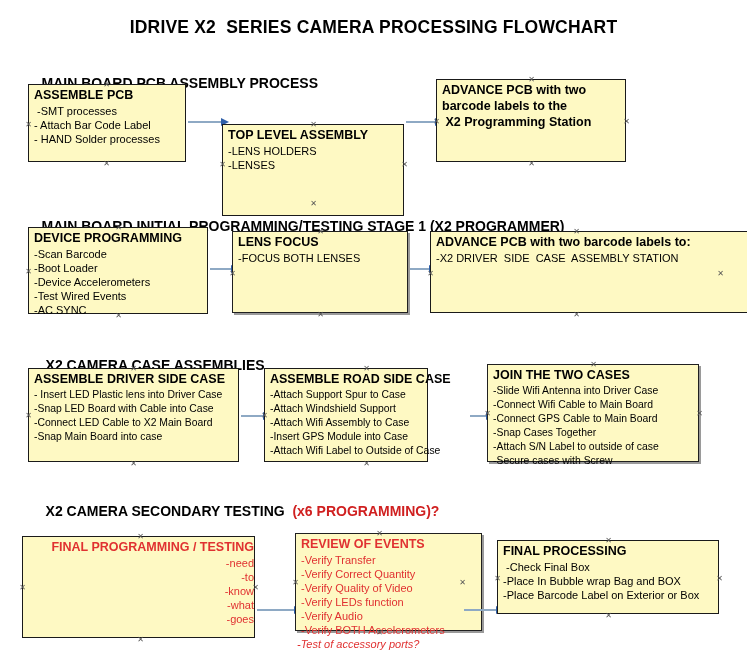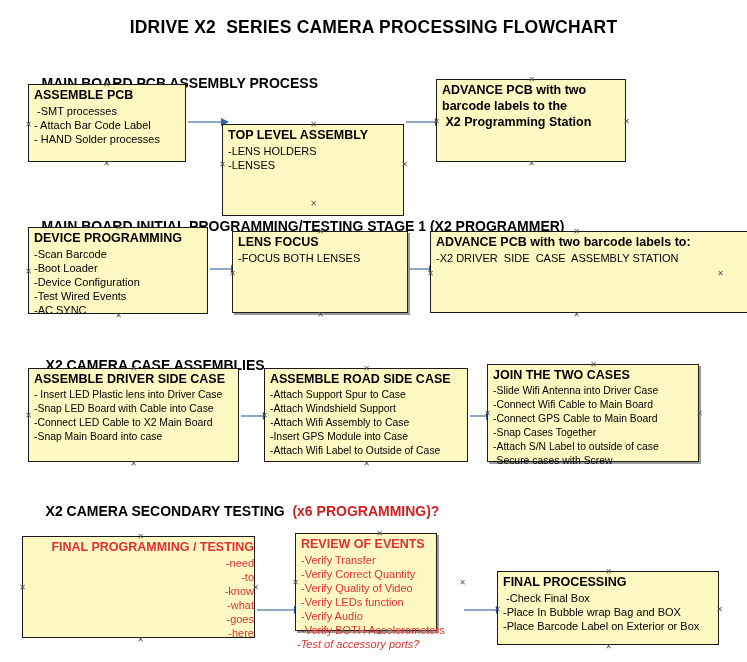--- a/index.html
+++ b/index.html
@@ -148,21 +148,21 @@
   </div>
 
   <div class="section-head" style="left:26px; top:202px;">
     <span>MAIN BOARD INITIAL PROGRAMMING/TESTING STAGE 1 (X2 PROGRAMMER)</span>
   </div>
 
   <div class="node" style="left:28px; top:227px; width:180px; height:87px;">
     <div class="n-title">DEVICE PROGRAMMING</div>
     <div class="n-line">-Scan Barcode</div>
     <div class="n-line">-Boot Loader</div>
-    <div class="n-line">-Device Configuration</div>
+    <div class="n-line">-Device Accelerometers</div>
     <div class="n-line">-Test Wired Events</div>
     <div class="n-line">-AC SYNC</div>
     <span class="handle" style="left:86px; top:-4px;"></span>
     <span class="handle" style="left:-4px; top:40px;"></span>
     <span class="handle" style="left:86px; top:84px;"></span>
   </div>
 
   <div class="conn" style="left:210px; top:268px; width:22px;"></div>
 
   <div class="node shadowed" style="left:232px; top:231px; width:176px; height:82px;">
@@ -194,21 +194,21 @@
     <div class="n-line">-Snap LED Board with Cable into Case</div>
     <div class="n-line">-Connect LED Cable to X2 Main Board</div>
     <div class="n-line">-Snap Main Board into case</div>
     <span class="handle" style="left:101px; top:-4px;"></span>
     <span class="handle" style="left:-4px; top:43px;"></span>
     <span class="handle" style="left:101px; top:91px;"></span>
   </div>
 
   <div class="conn" style="left:241px; top:415px; width:23px;"></div>
 
-  <div class="node t-sm" style="left:264px; top:368px; width:204px; height:94px;">
+  <div class="node t-sm" style="left:264px; top:368px; width:164px; height:94px;">
     <div class="n-title">ASSEMBLE ROAD SIDE CASE</div>
     <div class="n-line">-Attach Support Spur to Case</div>
     <div class="n-line">-Attach Windshield Support</div>
     <div class="n-line">-Attach Wifi Assembly to Case</div>
     <div class="n-line">-Insert GPS Module into Case</div>
     <div class="n-line">-Attach Wifi Label to Outside of Case</div>
     <span class="handle" style="left:98px; top:-4px;"></span>
     <span class="handle" style="left:-4px; top:43px;"></span>
     <span class="handle" style="left:98px; top:91px;"></span>
   </div>
@@ -232,47 +232,46 @@
     <span>X2 CAMERA SECONDARY TESTING  </span><span class="accent">(x6 PROGRAMMING)?</span>
   </div>
 
   <div class="node red" style="left:22px; top:536px; width:233px; height:102px;text-align:right;">
     <div class="n-title">FINAL PROGRAMMING / TESTING</div>
     <div class="n-line">-need</div>
     <div class="n-line">-to</div>
     <div class="n-line">-know</div>
     <div class="n-line">-what</div>
     <div class="n-line">-goes</div>
-    <div class="n-line">-here</div>
     <span class="handle" style="left:114px; top:-4px;"></span>
     <span class="handle" style="left:-4px; top:47px;"></span>
     <span class="handle" style="left:229px; top:47px;"></span>
     <span class="handle" style="left:114px; top:99px;"></span>
   </div>
 
   <div class="conn" style="left:257px; top:609px; width:38px;"></div>
 
-  <div class="node red shadowed overflow-line" style="left:295px; top:533px; width:142px; height:98px;">
+  <div class="node red shadowed overflow-line" style="left:295px; top:533px; width:187px; height:98px;">
     <div class="n-title">REVIEW OF EVENTS</div>
     <div class="n-line">-Verify Transfer</div>
     <div class="n-line">-Verify Correct Quantity</div>
     <div class="n-line">-Verify Quality of Video</div>
     <div class="n-line">-Verify LEDs function</div>
     <div class="n-line">-Verify Audio</div>
     <div class="n-line">-Verify BOTH Accelerometers</div>
     <div class="n-line" style="margin-left:-4px;font-style:italic;">-Test of accessory ports?</div>
     <span class="handle" style="left:80px; top:-4px;"></span>
     <span class="handle" style="left:-4px; top:45px;"></span>
     <span class="handle" style="left:163px; top:45px;"></span>
     <span class="handle" style="left:80px; top:95px;"></span>
   </div>
 
   <div class="conn" style="left:464px; top:609px; width:33px;"></div>
 
-  <div class="node" style="left:497px; top:540px; width:222px; height:74px;margin-top:31px;">
+  <div class="node" style="left:497px; top:540px; width:222px; height:74px;">
     <div class="n-title">FINAL PROCESSING</div>
     <div class="n-line"> -Check Final Box</div>
     <div class="n-line">-Place In Bubble wrap Bag and BOX</div>
     <div class="n-line">-Place Barcode Label on Exterior or Box</div>
     <span class="handle" style="left:107px; top:-4px;"></span>
     <span class="handle" style="left:-4px; top:34px;"></span>
     <span class="handle" style="left:218px; top:34px;"></span>
     <span class="handle" style="left:107px; top:71px;"></span>
   </div>
 

